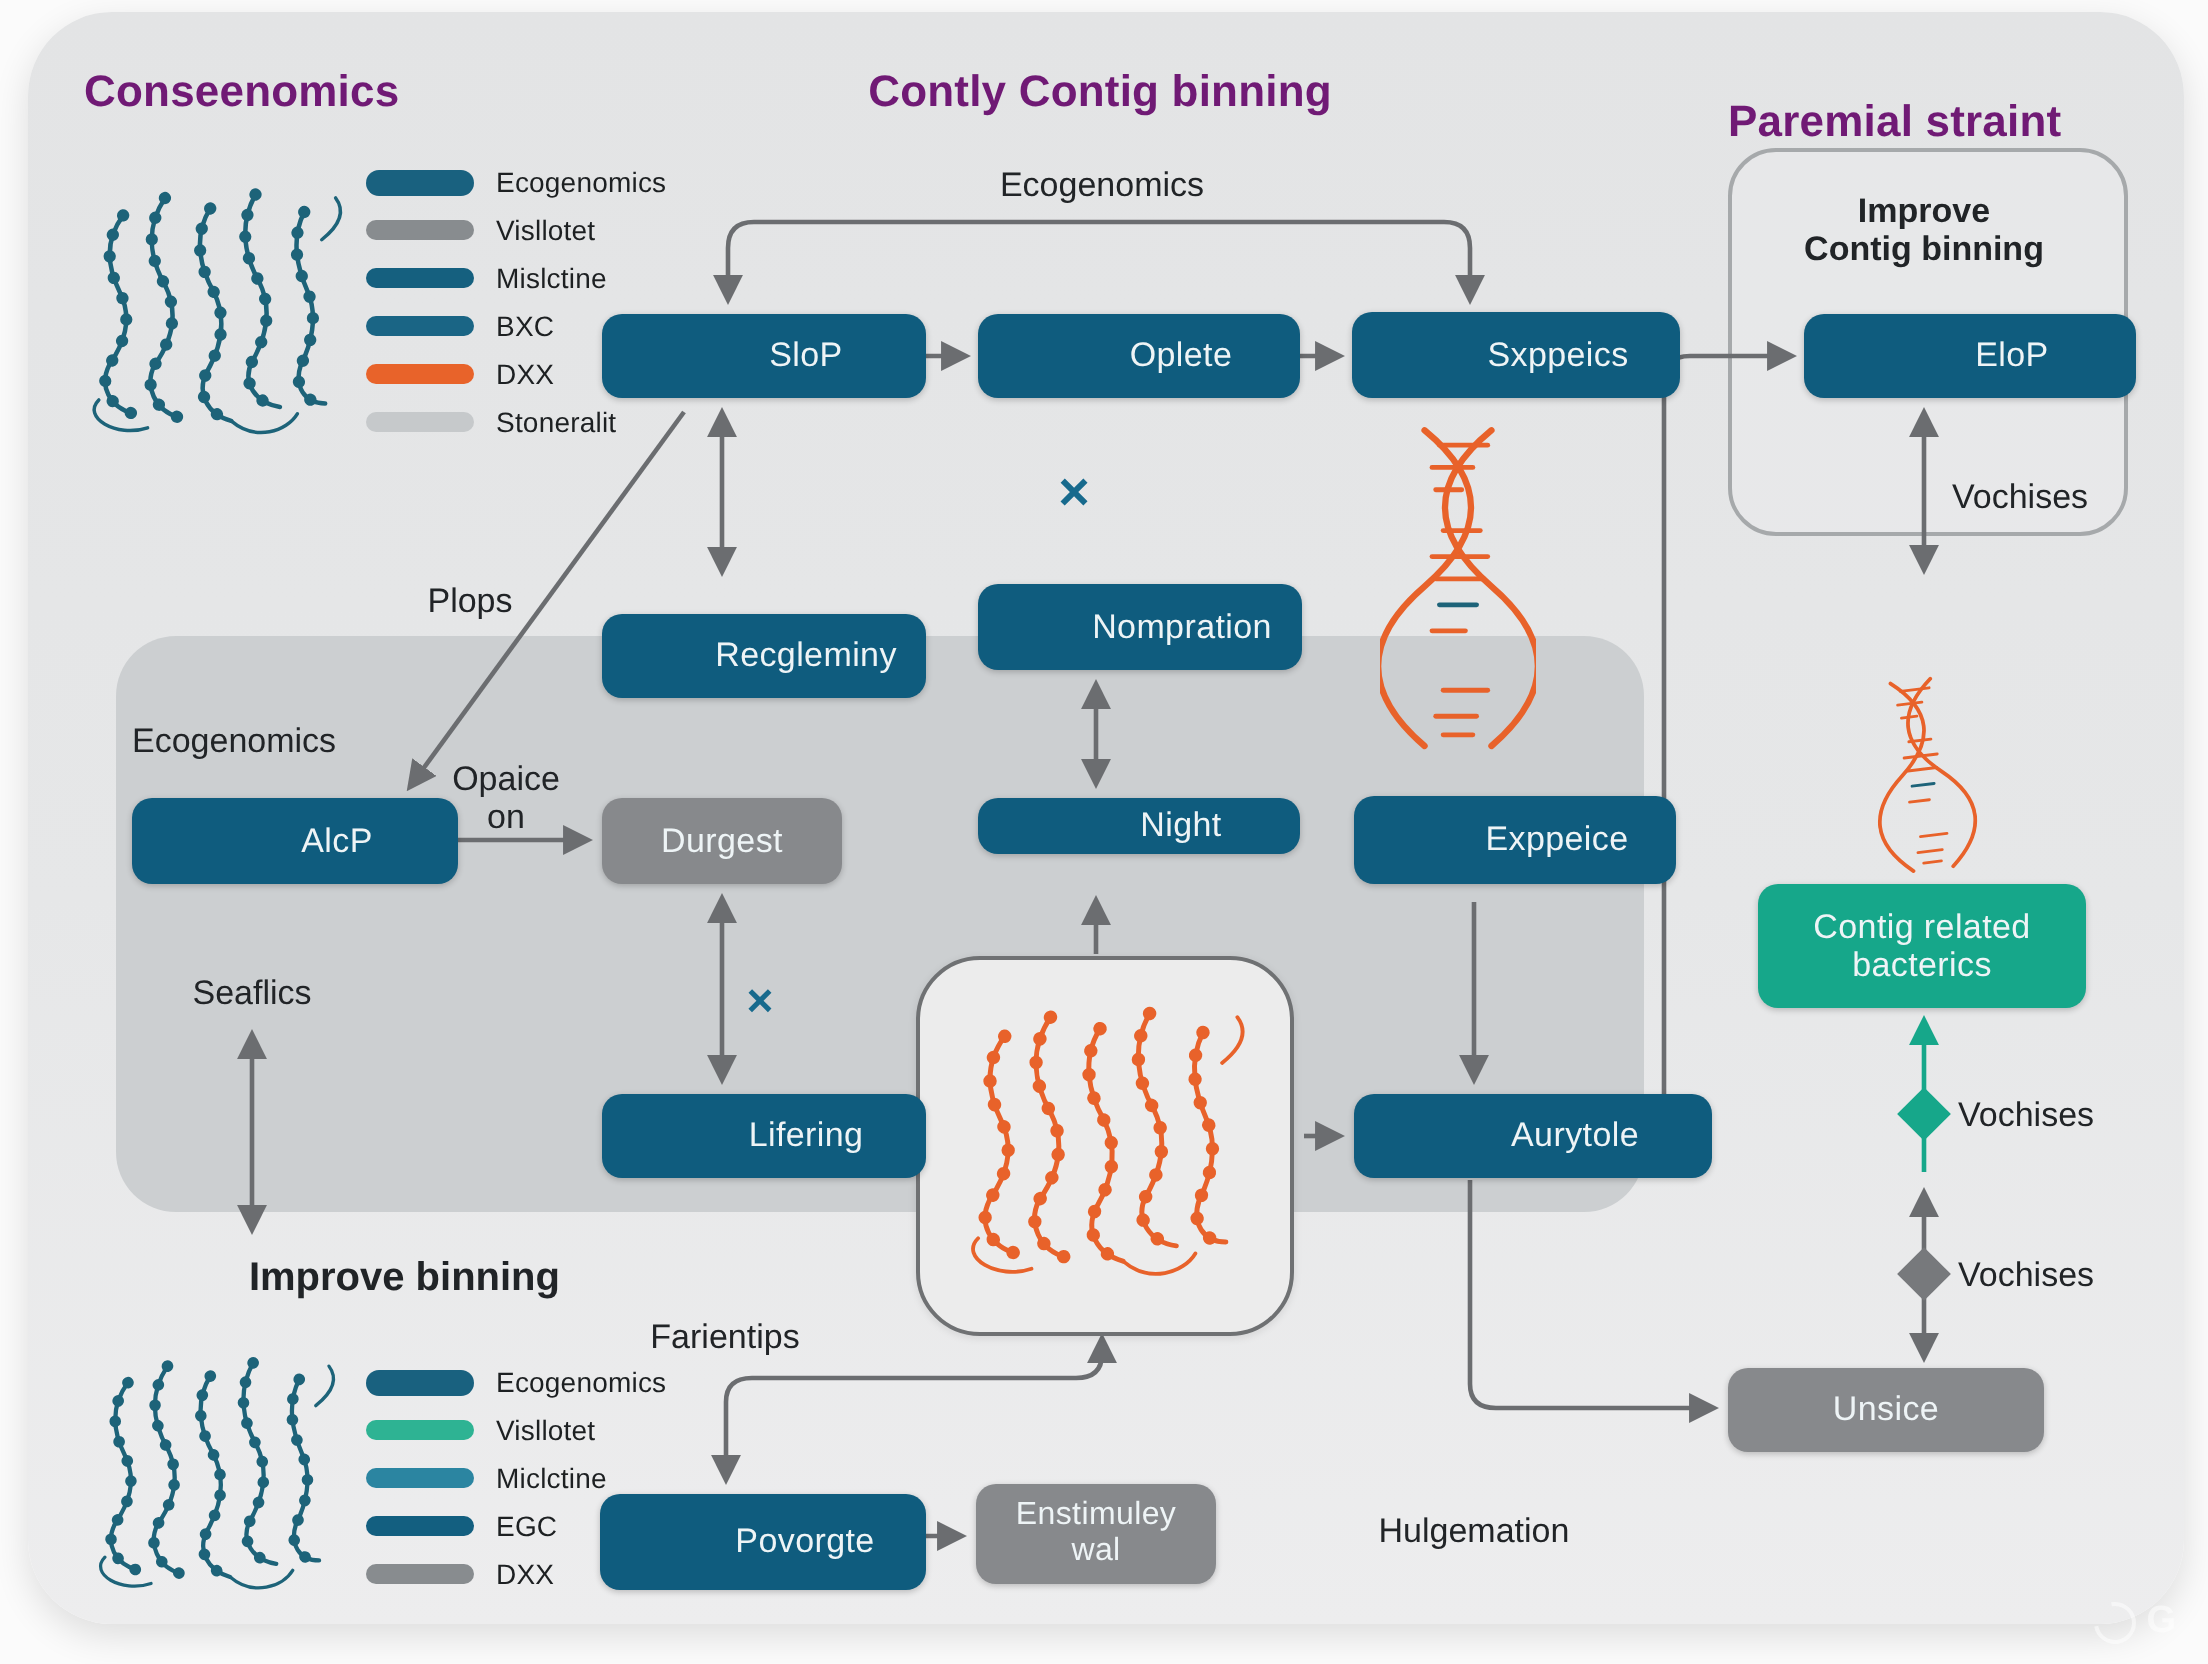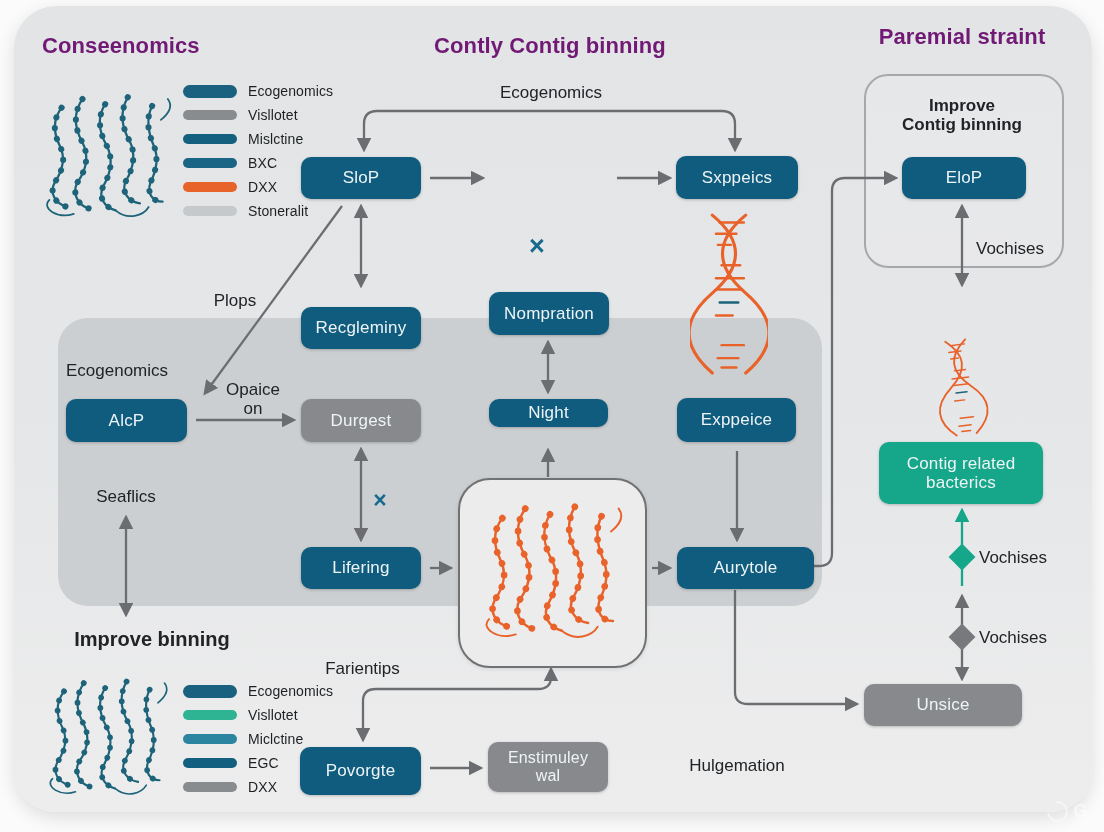--- a/index.html
+++ b/index.html
@@ -7,21 +7,21 @@
   .card{position:absolute;left:14px;top:6px;width:1078px;height:806px;border-radius:42px;
         background:linear-gradient(180deg,#e3e4e5 0%,#e6e7e8 55%,#ededee 100%);
         box-shadow:0 6px 18px rgba(0,0,0,.12);}
   .panel{position:absolute;left:58px;top:318px;width:764px;height:288px;border-radius:30px;background:#cccfd1;}
   .outline-box{position:absolute;left:864px;top:74px;width:196px;height:190px;border-radius:24px;
         border:2px solid #a6a9ab;background:rgba(235,236,237,.45);}
   .overlay{position:absolute;left:0;top:0;width:1104px;height:832px;pointer-events:none;}
   .node{position:absolute;display:flex;flex-direction:column;align-items:center;justify-content:center;
         color:#eef4f6;font-size:17px;font-weight:500;letter-spacing:.2px;border-radius:10px;
         text-align:center;line-height:1.12;box-shadow:0 1px 3px rgba(0,0,0,.22);}
-  .teal{background:#0f5c7e;}
+  .teal{background:#0f5c7e;padding-left:42px;}
   .grayb{background:#87898c;}
   .greenb{background:#16a78a;}
   .centerbox{position:absolute;left:458px;top:478px;width:185px;height:186px;border-radius:32px;
         background:#ececec;border:2px solid #6f7173;box-shadow:0 1px 4px rgba(0,0,0,.10);}
   .title{position:absolute;color:#701a75;font-size:22px;font-weight:700;letter-spacing:.1px;}
   .lbl{position:absolute;color:#212427;font-size:17px;font-weight:500;text-align:center;line-height:1.14;}
   .lbl.bold{font-size:20px;font-weight:700;}
   .lbl.semi{font-weight:600;}
   .xmark{position:absolute;color:#176a8d;font-weight:700;text-align:center;}
   .legend{position:absolute;}
@@ -147,21 +147,21 @@
   </svg>
 
   <div class="centerbox">
     <svg class="protein-orange" style="position:absolute;left:10px;top:12px" width="162" height="158">
         <use href="#protein"></use>
       </svg>
   </div>
 
   <div class="title" style="left:42px;top:33px">Conseenomics</div>
   <div class="title" style="left:400px;top:33px;width:300px;text-align:center">Contly Contig binning</div>
-  <div class="title" style="left:864px;top:24px;width:196px;text-align:center">Paremial straint</div>
+  <div class="title" style="left:864px;top:48px;width:196px;">Paremial straint</div>
 
   <div class="legend" style="left:183px;top:79px">
     <div class="lrow">
         <span class="pill big" style="background: rgb(25, 97, 127);"></span>
         <span class="ltext">Ecogenomics</span>
       </div>
     <div class="lrow">
         <span class="pill" style="background: rgb(136, 140, 143);"></span>
         <span class="ltext">Visllotet</span>
       </div>
@@ -199,20 +199,21 @@
         <span class="pill" style="background: rgb(19, 95, 128);"></span>
         <span class="ltext">EGC</span>
       </div>
     <div class="lrow">
         <span class="pill" style="background: rgb(136, 140, 143);"></span>
         <span class="ltext">DXX</span>
       </div>
   </div>
 
   <div class="node teal" style="left:301px;top:157px;width:120px;height:42px">SloP</div>
+  <div class="node teal" style="left:489px;top:157px;width:119px;height:42px">Oplete</div>
   <div class="node teal" style="left:676px;top:156px;width:122px;height:43px">Sxppeics</div>
   <div class="node teal" style="left:301px;top:307px;width:120px;height:42px">Recgleminy</div>
   <div class="node teal" style="left:489px;top:292px;width:120px;height:43px">Nompration</div>
   <div class="node teal" style="left:66px;top:399px;width:121px;height:43px">AlcP</div>
   <div class="node grayb" style="left:301px;top:399px;width:120px;height:43px">Durgest</div>
   <div class="node teal" style="left:489px;top:399px;width:119px;height:28px">Night</div>
   <div class="node teal" style="left:677px;top:398px;width:119px;height:44px">Exppeice</div>
   <div class="node teal" style="left:301px;top:547px;width:120px;height:42px">Lifering</div>
   <div class="node teal" style="left:677px;top:547px;width:137px;height:42px">Aurytole</div>
   <div class="node teal" style="left:300px;top:747px;width:121px;height:48px">Povorgte</div>
@@ -228,21 +229,21 @@
   <div class="node grayb" style="left:864px;top:684px;width:158px;height:42px">Unsice</div>
 
   <div class="lbl" style="left:451px;top:83px;width:200px">Ecogenomics</div>
   <div class="lbl" style="left:195px;top:291px;width:80px">Plops</div>
   <div class="lbl" style="left:66px;top:361px;width:125px;text-align:left">Ecogenomics</div>
   <div class="lbl" style="left:208px;top:380px;width:90px">
     <div>Opaice</div>
     <div>on</div>
   </div>
   <div class="lbl" style="left:66px;top:487px;width:120px">Seaflics</div>
-  <div class="lbl bold" style="left:42px;top:628px;width:220px;text-align:center">Improve binning</div>
+  <div class="lbl bold" style="left:60px;top:628px;width:220px;text-align:right">Improve binning</div>
   <div class="lbl" style="left:300px;top:659px;width:125px">Farientips</div>
   <div class="lbl" style="left:662px;top:756px;width:150px">Hulgemation</div>
   <div class="lbl" style="left:976px;top:239px;width:90px;text-align:left">Vochises</div>
   <div class="lbl" style="left:979px;top:548px;width:90px;text-align:left">Vochises</div>
   <div class="lbl" style="left:979px;top:628px;width:90px;text-align:left">Vochises</div>
   <div class="lbl semi" style="left:872px;top:96px;width:180px">
     <div>Improve</div>
     <div>Contig binning</div>
   </div>
   <div class="xmark" style="left:523px;top:231px;width:28px;font-size:27px">×</div>

